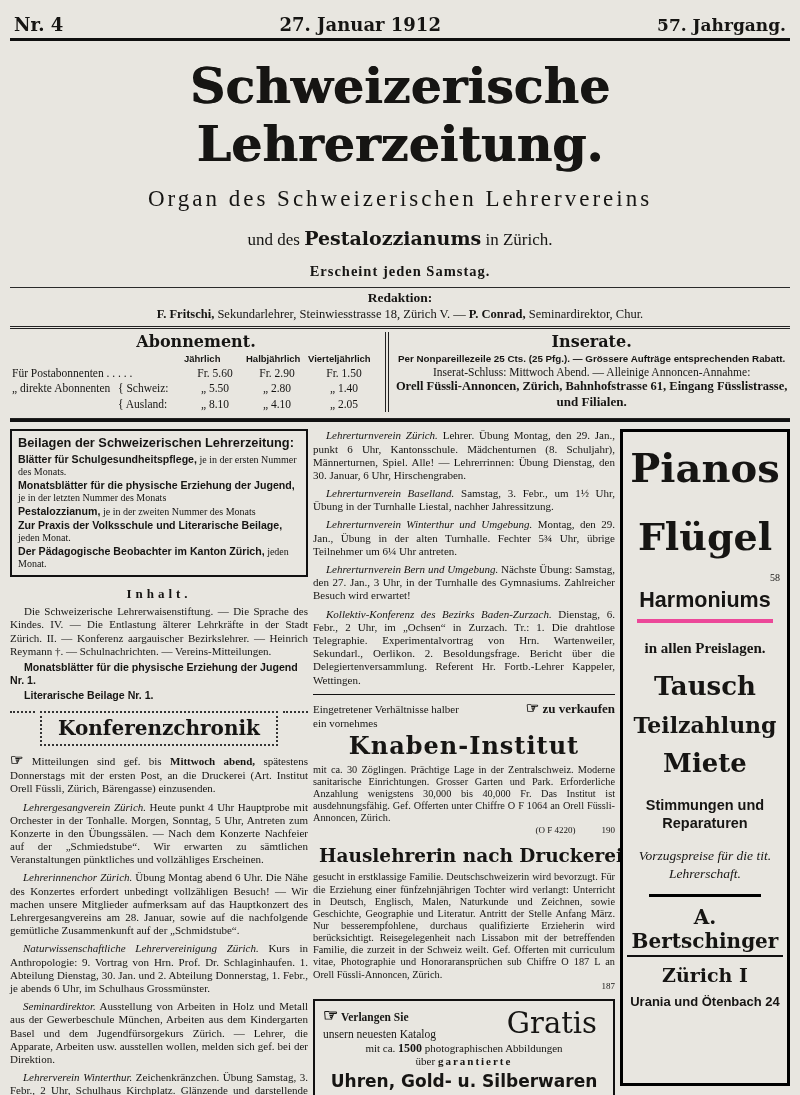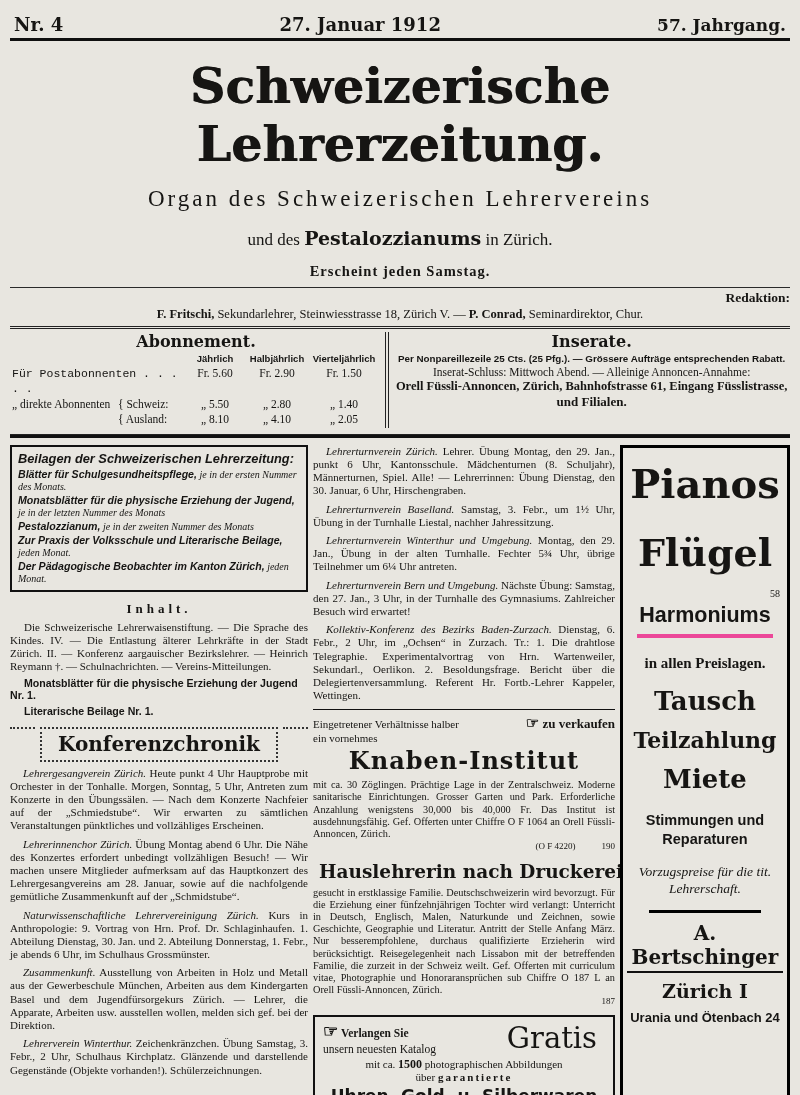--- a/index.html
+++ b/index.html
@@ -25,48 +25,48 @@
   .masthead { text-align:center; font-family:"DejaVu Serif", serif; font-weight:bold;
               font-size:49px; margin:16px 0 4px; letter-spacing:0px;
               text-shadow:0.7px 0 0 #161513; }
   .sub1 { text-align:center; font-size:23px; letter-spacing:3px; margin-top:13px; }
   .sub2 { text-align:center; font-size:17px; margin-top:15px; }
   .sub2 .pesta { font-weight:bold; font-size:19px; font-family:"DejaVu Serif", serif; }
   .freq { text-align:center; font-weight:bold; font-size:14.5px; letter-spacing:1px; margin:13px 0 7px; }
 
   
   .redaktion { text-align:center; padding:2px 0 4px; }
-  .red-label { font-weight:bold; font-size:13.5px;text-align:right; }
+  .red-label { font-weight:bold; font-size:13.5px; }
   .red-line  { font-size:12.5px; margin-top:1px; }
 
   
   .abo-ins { display:grid; grid-template-columns:372px 10px 1fr; padding:3px 0 2px; }
   .abo-title, .ins-title { text-align:center; font-family:"DejaVu Serif", serif;
         font-weight:bold; font-size:16px; margin-bottom:2px; }
   .abo-grid { display:grid; grid-template-columns:1fr 66px 62px 62px 72px;
               font-size:11.5px; line-height:1.35; padding:0 2px; }
-  .ag-h { font-weight:bold; font-size:9.5px; text-align:center; font-family:"Liberation Sans", sans-serif; }
-  .ag-span2 { grid-column:1 / 3;font-family:Liberation Mono, monospace; }
+  .ag-h { font-weight:bold; font-size:9.5px; font-family:"Liberation Sans", sans-serif; }
+  .ag-span2 { grid-column:1 / 3; }
   .ag-v { text-align:center; }
   .ag-sub { text-align:left; }
   .vdiv { width:4px; border-left:1px solid #222; border-right:1px solid #222; justify-self:center; }
   .ins { padding:0 2px; }
   .ins-l1 { display:flex; align-items:center; gap:4px; margin-top:1px; }
   .dline { flex:1; height:4px; border-top:1px solid #222; border-bottom:1px solid #222; }
   .ins-l1-text { font-weight:bold; font-size:9.8px; font-family:"Liberation Sans", sans-serif; white-space:nowrap; }
   .ins-l2 { text-align:center; font-size:11.5px; margin-top:2px; }
   .ins-l3 { text-align:center; font-weight:bold; font-size:12.5px; margin-top:1px; }
   .ins-l4 { text-align:center; font-weight:bold; font-size:13px; }
 
   
   .main { display:grid; grid-template-columns:298px 302px 170px; column-gap:5px; margin-top:7px; }
   .col  { font-size:11px; line-height:1.2; }
 
   
-  .beilagen { border:2px solid #111; padding:4px 6px 5px;font-style:italic; }
+  .beilagen { border:2px solid #111; padding:4px 6px 5px; }
   .bl-title { font-family:"Liberation Sans", sans-serif; font-weight:bold; font-size:12.8px; margin-bottom:2px; }
   .bl-item  { font-size:10px; margin-top:1px; }
   .bl-item b { font-family:"Liberation Sans", sans-serif; font-size:10.6px; }
   .inhalt { margin-top:9px; }
   .in-title { text-align:center; font-weight:bold; letter-spacing:4px; font-size:13px; margin-bottom:4px; }
   .in-body  { text-align:justify; text-indent:14px; }
   .in-bold  { font-family:"Liberation Sans", sans-serif; font-weight:bold; font-size:10.6px; text-indent:14px; margin-top:3px; }
   .kc { margin-top:9px; }
   .kc-head { display:flex; align-items:flex-start; gap:5px; }
   .kc-side { flex:1; height:0; border-top:2px dotted #333; }
@@ -211,24 +211,27 @@
         <div class="in-bold">Monatsblätter für die physische Erziehung der Jugend Nr. 1.</div>
         <div class="in-bold">Literarische Beilage Nr. 1.</div>
       </div>
 
       <div class="kc">
         <div class="kc-head">
           <span class="kc-side"></span>
           <span class="kc-title">Konferenzchronik</span>
           <span class="kc-side"></span>
         </div>
+        <p class="kc-note">
+          <span class="manicule">☞</span><span> Mitteilungen sind gef. bis </span><b>Mittwoch abend,</b><span> spätestens Donnerstags mit der ersten Post, an die Druckerei (Art. Institut Orell Füssli, Zürich, Bärengasse) einzusenden.</span>
+        </p>
         <p class="entry"><span class="lead">Lehrergesangverein Zürich.</span><span> Heute punkt 4 Uhr Hauptprobe mit Orchester in der Tonhalle. Morgen, Sonntag, 5 Uhr, Antreten zum Konzerte in den Übungssälen. — Nach dem Konzerte Nachfeier auf der „Schmiedstube“. Wir erwarten zu sämtlichen Veranstaltungen pünktliches und vollzähliges Erscheinen.</span></p>
         <p class="entry"><span class="lead">Lehrerinnenchor Zürich.</span><span> Übung Montag abend 6 Uhr. Die Nähe des Konzertes erfordert unbedingt vollzähligen Besuch! — Wir machen unsere Mitglieder aufmerksam auf das Hauptkonzert des Lehrergesangvereins am 28. Januar, sowie auf die nachfolgende gemütliche Zusammenkunft auf der „Schmidstube“.</span></p>
         <p class="entry"><span class="lead">Naturwissenschaftliche Lehrervereinigung Zürich.</span><span> Kurs in Anthropologie: 9. Vortrag von Hrn. Prof. Dr. Schlaginhaufen. 1. Abteilung Dienstag, 30. Jan. und 2. Abteilung Donnerstag, 1. Febr., je abends 6 Uhr, im Schulhaus Grossmünster.</span></p>
-        <p class="entry"><span class="lead">Zusammenkunft.</span><span> Ausstellung von Arbeiten in Holz und Metall aus der Gewerbeschule München, Arbeiten aus dem Kindergarten Basel und dem Jugendfürsorgekurs Zürich. — Lehrer, die Apparate, Arbeiten usw. ausstellen wollen, melden sich gef. bei der Direktion.</span></p>
+        <p class="entry"><span class="lead">Seminardirektor.</span><span> Ausstellung von Arbeiten in Holz und Metall aus der Gewerbeschule München, Arbeiten aus dem Kindergarten Basel und dem Jugendfürsorgekurs Zürich. — Lehrer, die Apparate, Arbeiten usw. ausstellen wollen, melden sich gef. bei der Direktion.</span></p>
         <p class="entry"><span class="lead">Lehrerverein Winterthur.</span><span> Zeichenkränzchen. Übung Samstag, 3. Febr., 2 Uhr, Schulhaus Kirchplatz. Glänzende und darstellende Gegenstände (Objekte vorhanden!). Schülerzeichnungen.</span></p>
       </div>
     </div>
 
     <div class="col col-mid">
       <p class="entry" style="margin-top:0"><span class="lead">Lehrerturnverein Zürich.</span><span> Lehrer. Übung Montag, den 29. Jan., punkt 6 Uhr, Kantonsschule. Mädchenturnen (8. Schuljahr), Männerturnen, Spiel. Alle! — Lehrerrinnen: Übung Dienstag, den 30. Januar, 6 Uhr, Hirschengraben.</span></p>
       <p class="entry"><span class="lead">Lehrerturnverein Baselland.</span><span> Samstag, 3. Febr., um 1½ Uhr, Übung in der Turnhalle Liestal, nachher Jahressitzung.</span></p>
       <p class="entry"><span class="lead">Lehrerturnverein Winterthur und Umgebung.</span><span> Montag, den 29. Jan., Übung in der alten Turnhalle. Fechter 5¾ Uhr, übrige Teilnehmer um 6¼ Uhr antreten.</span></p>
       <p class="entry"><span class="lead">Lehrerturnverein Bern und Umgebung.</span><span> Nächste Übung: Samstag, den 27. Jan., 3 Uhr, in der Turnhalle des Gymnasiums. Zahlreicher Besuch wird erwartet!</span></p>
       <p class="entry"><span class="lead">Kollektiv-Konferenz des Bezirks Baden-Zurzach.</span><span> Dienstag, 6. Febr., 2 Uhr, im „Ochsen“ in Zurzach. Tr.: 1. Die drahtlose Telegraphie. Experimentalvortrag von Hrn. Wartenweiler, Sekundarl., Oerlikon. 2. Besoldungsfrage. Bericht über die Delegiertenversammlung. Referent Hr. Fortb.-Lehrer Kappeler, Wettingen.</span></p>

